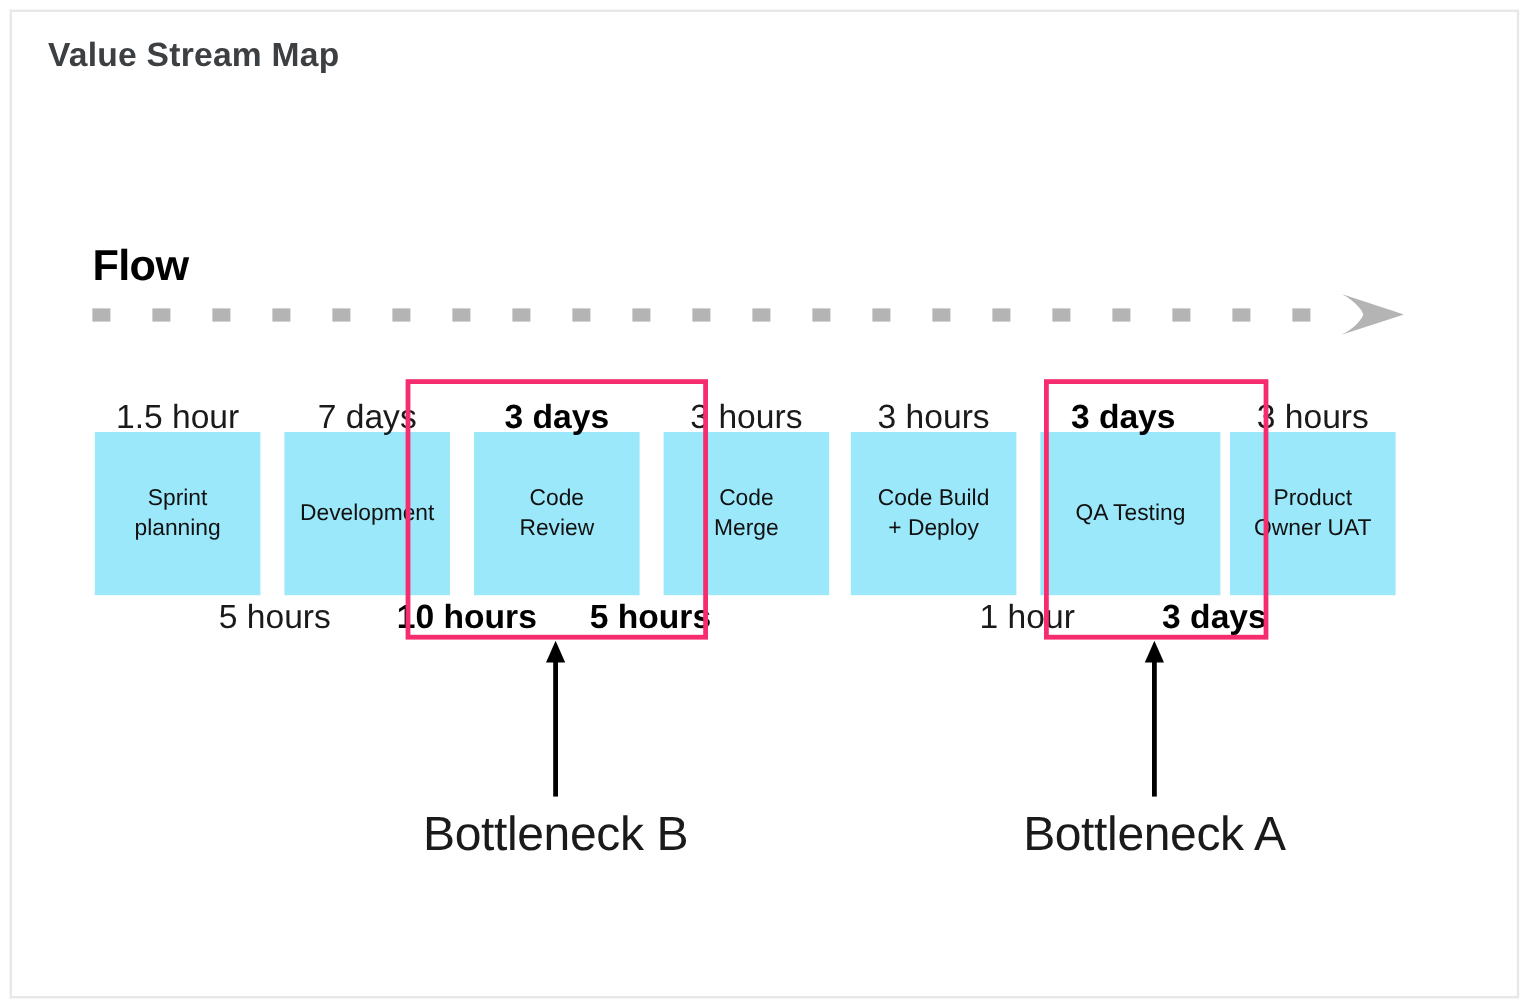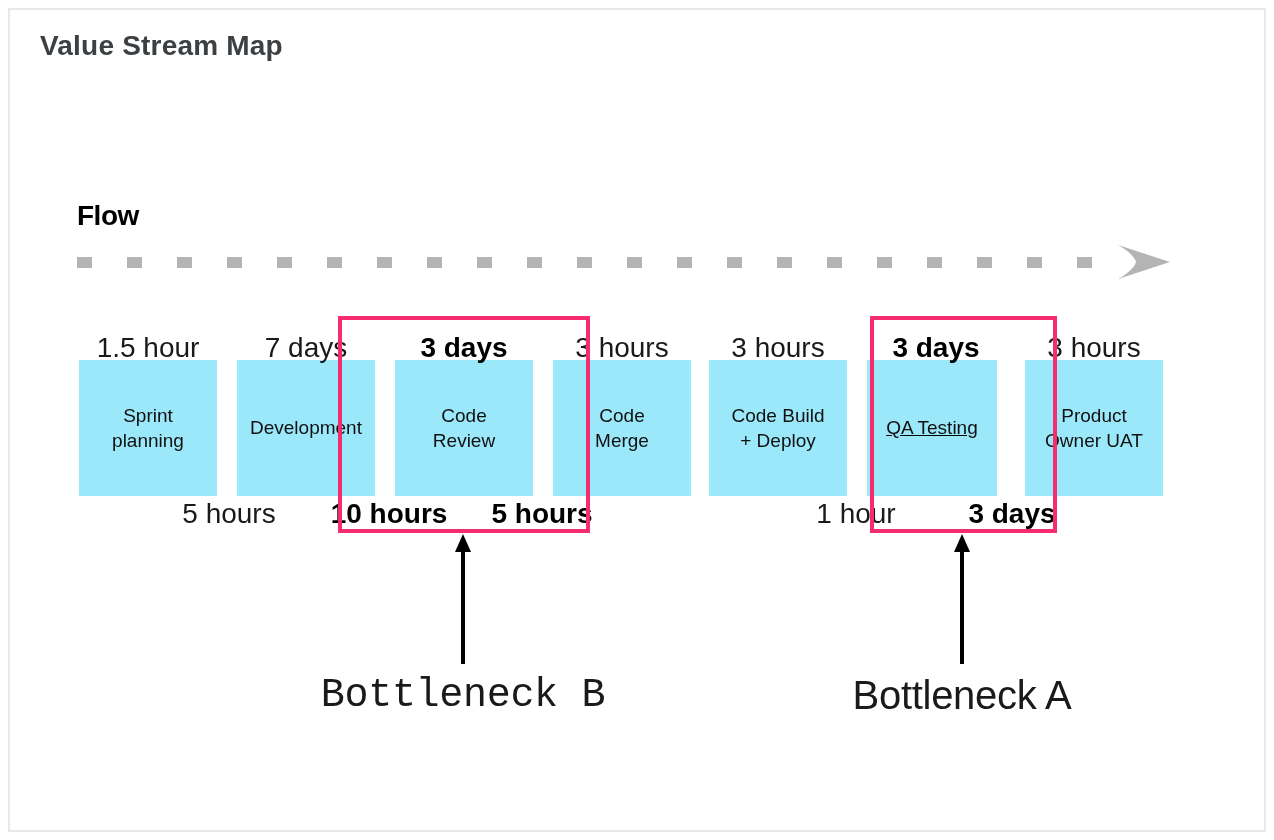--- a/index.html
+++ b/index.html
@@ -37,21 +37,21 @@
     font-size: 28px;
     font-weight: bold;
     color: #3c4043;
     letter-spacing: 0.2px;
     white-space: nowrap;
   }
   .flow-label {
     position: absolute;
     left: 77px;
     top: 200px;
-    font-size: 28px;
+    font-size: 36px;
     font-weight: bold;
     color: #000000;
     letter-spacing: -0.5px;
     white-space: nowrap;
   }
   .flow-line {
     position: absolute;
     left: 77px;
     top: 257px;
     width: 1015px;
@@ -176,21 +176,21 @@
       </div>
       <div class="stage" style="left: 395px; width: 138px; background: rgb(155, 232, 251);">
         <div class="stage-label">Code<br>Review</div>
       </div>
       <div class="stage" style="left: 553px; width: 138px; background: rgb(155, 232, 251);">
         <div class="stage-label">Code<br>Merge</div>
       </div>
       <div class="stage" style="left: 709px; width: 138px; background: rgb(155, 232, 251); text-align: center;">
         <div class="stage-label">Code Build<br>+ Deploy</div>
       </div>
-      <div class="stage" style="left: 867px; width: 130px; background: rgb(155, 232, 251); text-decoration: underline;">
+      <div class="stage" style="left: 867px; width: 150px; background: rgb(155, 232, 251);">
         <div class="stage-label">QA Testing</div>
       </div>
       <div class="stage" style="left: 1025px; width: 138px; background: rgb(155, 232, 251);">
         <div class="stage-label">Product<br>Owner UAT</div>
       </div>
     </div>
   <div id="times-layer">
       <div class="time-label time-top" style="left: 48px; width: 200px;">1.5 hour</div>
       <div class="time-label time-top" style="left: 206px; width: 200px;">7 days</div>
       <div class="time-label time-top bold" style="left: 364px; width: 200px;">3 days</div>
@@ -205,21 +205,21 @@
       <div class="time-label time-bottom bold" style="left: 912px; width: 200px;">3 days</div>
     </div>
   <div id="bottlenecks-layer">
       <div class="highlight-box" style="left: 338px; top: 316px; width: 252px; height: 217px; border-color: rgb(245, 45, 110);"></div>
       <div class="callout-arrow" style="left: 451px; top: 534px; height: 130px;">
         <svg width="24" height="130" viewBox="0 0 24 130">
           <line x1="12" y1="130" x2="12" y2="16" stroke="#000000" stroke-width="4"></line>
           <path d="M12 0 L20 18 L4 18 Z" fill="#000000"></path>
         </svg>
       </div>
-      <div class="callout-label" style="left: 263px; top: 673px; width: 400px; font-family: Liberation Mono, monospace;">Bottleneck B</div>
+      <div class="callout-label" style="left: 263px; top: 673px; width: 400px;">Bottleneck B</div>
       <div class="highlight-box" style="left: 870px; top: 316px; width: 187px; height: 217px; border-color: rgb(245, 45, 110);"></div>
       <div class="callout-arrow" style="left: 950px; top: 534px; height: 130px;">
         <svg width="24" height="130" viewBox="0 0 24 130">
           <line x1="12" y1="130" x2="12" y2="16" stroke="#000000" stroke-width="4"></line>
           <path d="M12 0 L20 18 L4 18 Z" fill="#000000"></path>
         </svg>
       </div>
       <div class="callout-label" style="left: 762px; top: 673px; width: 400px;">Bottleneck A</div>
     </div>
 </div>

